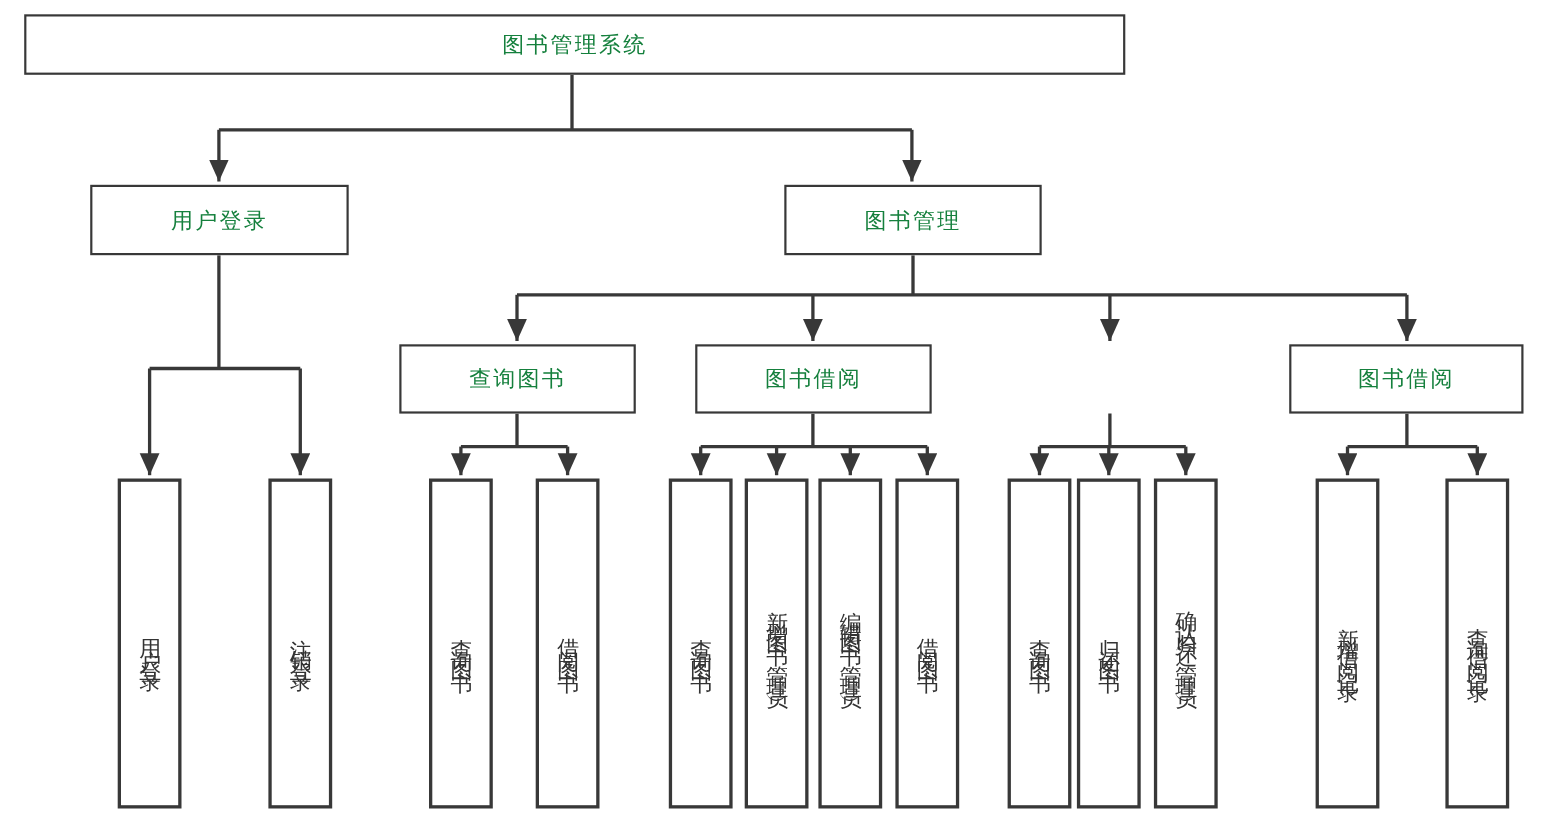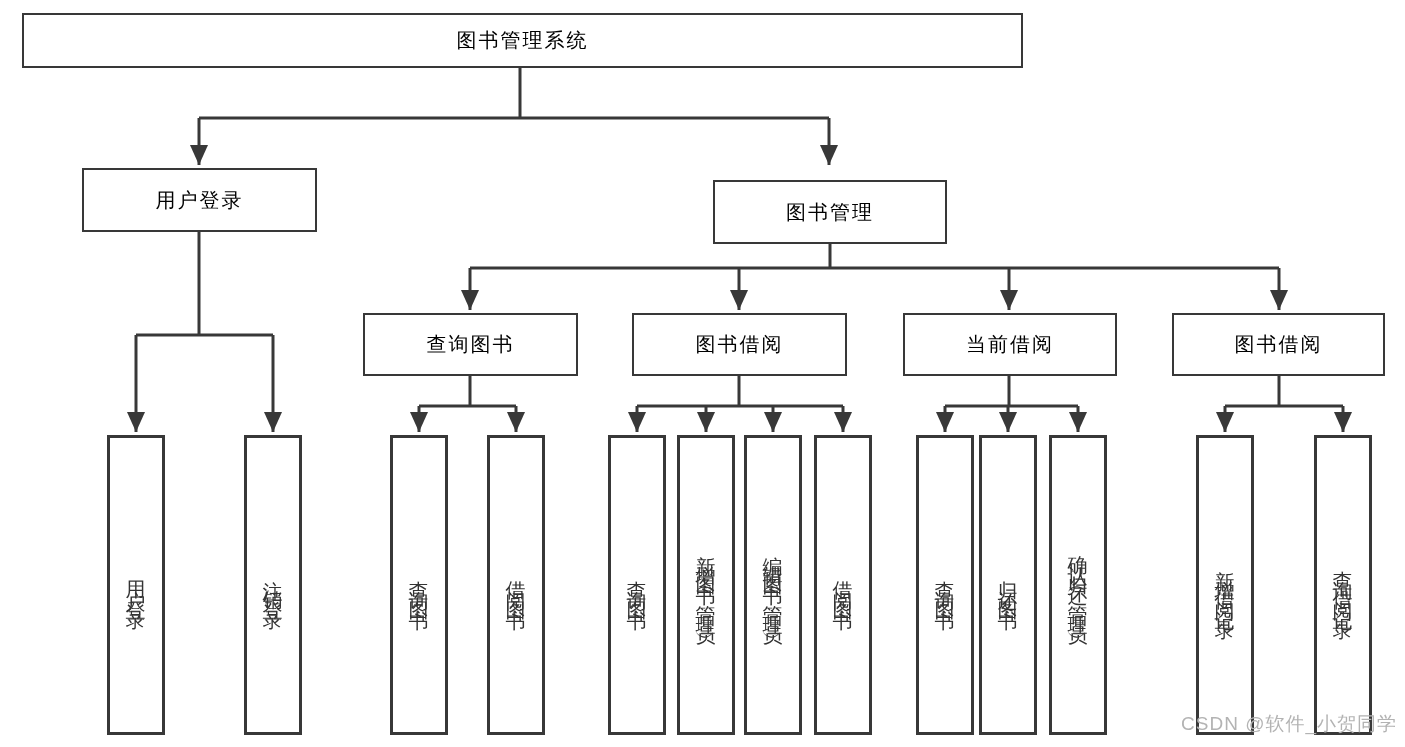--- a/index.html
+++ b/index.html
@@ -22,21 +22,21 @@
   }
   .box {
     position: absolute;
     box-sizing: border-box;
     background: #ffffff;
     border: 2.5px solid #383838;
     display: flex;
     align-items: center;
     justify-content: center;
     font-size: 20px;
-    color: #000000;
+    color: #15803d;
     letter-spacing: 2px;
     white-space: nowrap;
   }
   .leaf {
     position: absolute;
     box-sizing: border-box;
     background: #ffffff;
     border: 3px solid #383838;
     width: 58px;
     height: 300px;
@@ -102,25 +102,24 @@
     <path d="M945 406 V432" fill="none" stroke="#383838" stroke-width="3" marker-end="url(#arw)"></path>
     <path d="M1008 406 V432" fill="none" stroke="#383838" stroke-width="3" marker-end="url(#arw)"></path>
     <path d="M1078 406 V432" fill="none" stroke="#383838" stroke-width="3" marker-end="url(#arw)"></path>
     <path d="M1225 406 V432" fill="none" stroke="#383838" stroke-width="3" marker-end="url(#arw)"></path>
     <path d="M1343 406 V432" fill="none" stroke="#383838" stroke-width="3" marker-end="url(#arw)"></path>
   </svg>
 
   <div class="box" style="left:22px; top:13px; width:1001px; height:55px; border-width:2px;">图书管理系统</div>
 
   <div class="box" style="left:82px; top:168px; width:235px; height:64px;">用户登录</div>
-  <div class="box" style="left:713px; top:168px; width:234px; height:64px;margin-top:12px;">图书管理</div>
+  <div class="box" style="left:713px; top:168px; width:234px; height:64px;">图书管理</div>
 
   <div class="box" style="left:363px; top:313px; width:215px; height:63px;">查询图书</div>
   <div class="box" style="left:632px; top:313px; width:215px; height:63px;">图书借阅</div>
-  <div class="box" style="left:903px; top:313px; width:214px; height:63px;">当前借阅</div>
   <div class="box" style="left:1172px; top:313px; width:213px; height:63px;">图书借阅</div>
 
   <div class="leaf" style="left:107px; top:435px;">
     <span class="vtext">用户登录</span>
   </div>
   <div class="leaf" style="left:244px; top:435px;">
     <span class="vtext">注销登录</span>
   </div>
 
   <div class="leaf" style="left:390px; top:435px;">
@@ -153,15 +152,14 @@
     <span class="vtext">确认归还（管理员）</span>
   </div>
 
   <div class="leaf" style="left:1196px; top:435px;">
     <span class="vtext">新增借阅记录</span>
   </div>
   <div class="leaf" style="left:1314px; top:435px;">
     <span class="vtext">查询借阅记录</span>
   </div>
 
-  <div class="watermark">CSDN @软件_小贺同学</div>
 
 </div>
 
 </body></html>

